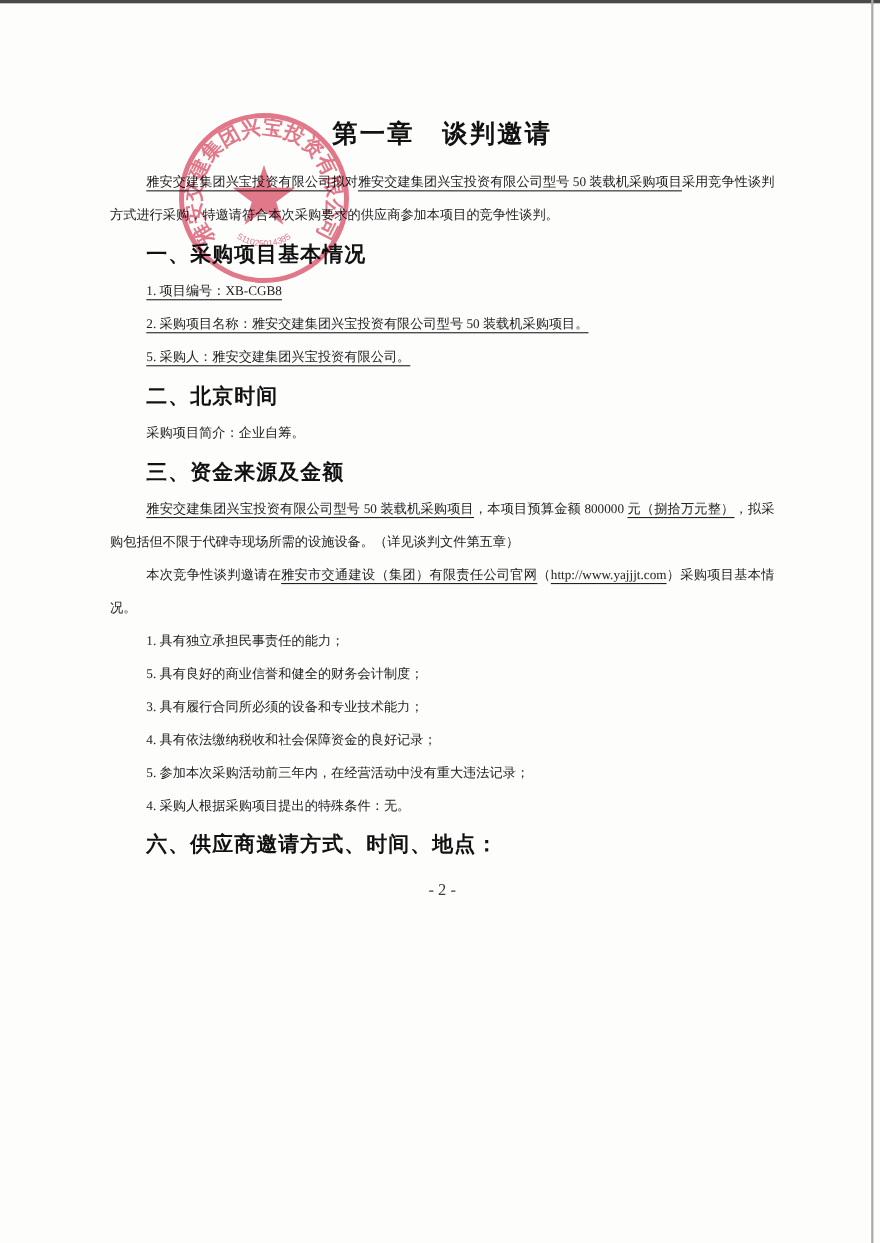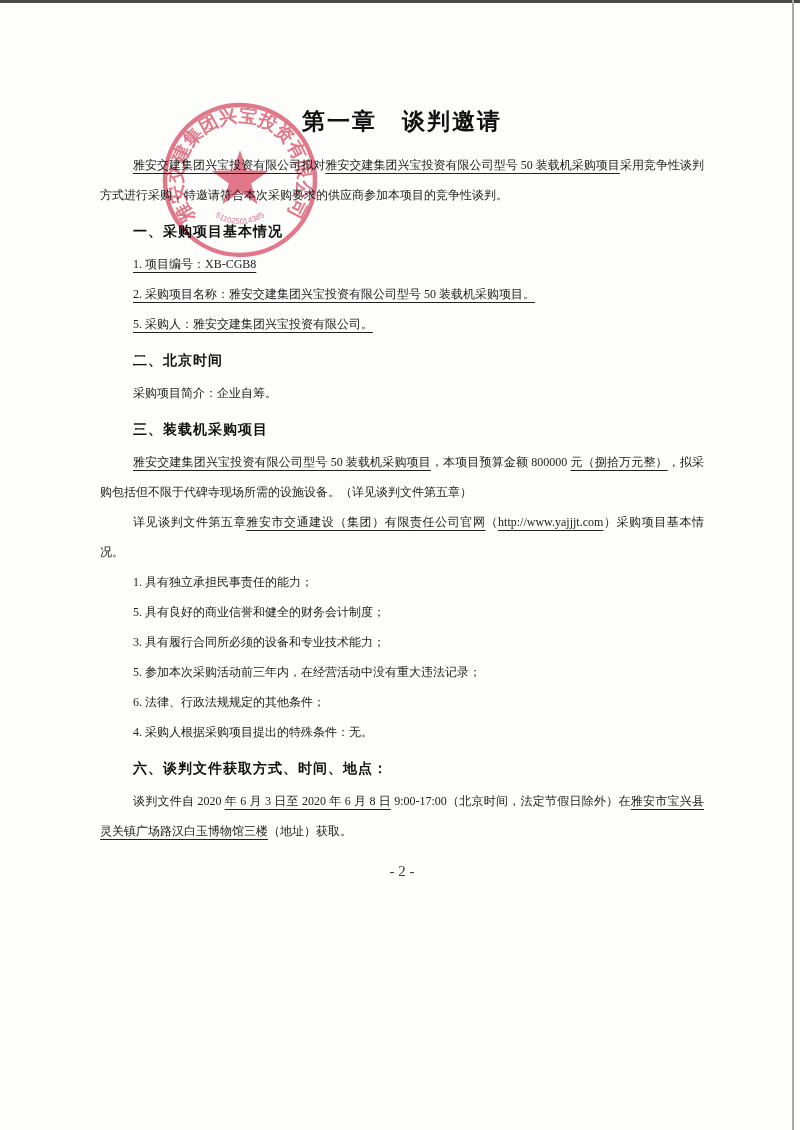--- a/index.html
+++ b/index.html
@@ -13,22 +13,22 @@
   }
   .edge-top{position:absolute;top:0;left:0;width:800px;height:3px;background:#4a4a48;}
   .edge-right{position:absolute;top:0;left:792px;width:2px;height:1130px;background:#a9a9a5;}
   .content{position:relative;padding:104px 96px 0 100px;z-index:1;}
   h1.title{
     font-family:"Liberation Sans","DejaVu Sans",sans-serif;
     font-size:23px;font-weight:700;color:#111;
     text-align:center;margin:0 0 12px;line-height:34px;letter-spacing:2px;
   }
   h2.sec{
-    font-family:Liberation Serif, serif;
-    font-size:14px;font-weight:700;color:#111;
+    font-family:Liberation Mono, monospace;
+    font-size:19px;font-weight:700;color:#111;
     margin:6px 0 1px;line-height:32px;padding-left:33px;letter-spacing:1px;
   }
   p.body{margin:0;font-size:12px;line-height:30px;text-align:justify;}
   p.indent{text-indent:33px;}
   .u{text-decoration:underline;text-underline-offset:4px;text-decoration-thickness:1px;}
   .footer{
     margin-top:14px;text-align:center;font-size:15px;color:#3a3a3a;line-height:22px;
   }
   svg.stamp{
     position:absolute;left:140px;top:80px;width:200px;height:200px;
@@ -65,30 +65,29 @@
     <p class="body indent"><span class="u">雅安交建集团兴宝投资有限公司</span><span>拟对</span><span class="u">雅安交建集团兴宝投资有限公司型号 50 装载机采购项目</span><span>采用竞争性谈判方式进行采购，特邀请符合本次采购要求的供应商参加本项目的竞争性谈判。</span></p>
 
     <h2 class="sec">一、采购项目基本情况</h2>
     <p class="body indent"><span class="u">1. 项目编号：XB-CGB8</span></p>
     <p class="body indent"><span class="u">2. 采购项目名称：雅安交建集团兴宝投资有限公司型号 50 装载机采购项目。</span></p>
     <p class="body indent"><span class="u">5. 采购人：雅安交建集团兴宝投资有限公司。</span></p>
 
     <h2 class="sec">二、北京时间</h2>
     <p class="body indent">采购项目简介：企业自筹。</p>
 
-    <h2 class="sec">三、装载机采购项目</h2>
+    <h2 class="sec">三、资金来源及金额</h2>
     <p class="body indent"><span class="u">雅安交建集团兴宝投资有限公司型号 50 装载机采购项目</span><span>，本项目预算金额 800000 </span><span class="u">元（捌拾万元整）</span><span>，拟采购包括但不限于代碑寺现场所需的设施设备。（详见谈判文件第五章）</span></p>
 
-    <p class="body indent"><span>详见谈判文件第五章</span><span class="u">雅安市交通建设（集团）有限责任公司官网</span><span>（</span><span class="u">http://www.yajjjt.com</span><span>）采购项目基本情况。</span></p>
+    <p class="body indent"><span>本次竞争性谈判邀请在</span><span class="u">雅安市交通建设（集团）有限责任公司官网</span><span>（</span><span class="u">http://www.yajjjt.com</span><span>）采购项目基本情况。</span></p>
 
     <p class="body indent">1. 具有独立承担民事责任的能力；</p>
     <p class="body indent">5. 具有良好的商业信誉和健全的财务会计制度；</p>
     <p class="body indent">3. 具有履行合同所必须的设备和专业技术能力；</p>
+    <p class="body indent">4. 具有依法缴纳税收和社会保障资金的良好记录；</p>
     <p class="body indent">5. 参加本次采购活动前三年内，在经营活动中没有重大违法记录；</p>
-    <p class="body indent">6. 法律、行政法规规定的其他条件；</p>
     <p class="body indent">4. 采购人根据采购项目提出的特殊条件：无。</p>
 
-    <h2 class="sec">六、谈判文件获取方式、时间、地点：</h2>
-    <p class="body indent"><span>谈判文件自 2020 </span><span class="u">年 6 月 3 日至 2020 年 6 月 8 日</span><span> 9:00-17:00（北京时间，法定节假日除外）在</span><span class="u">雅安市宝兴县灵关镇广场路汉白玉博物馆三楼</span><span>（地址）获取。</span></p>
+    <h2 class="sec">六、供应商邀请方式、时间、地点：</h2>
 
     <div class="footer">- 2 -</div>
   </div>
 </div>
 
 </body></html>

